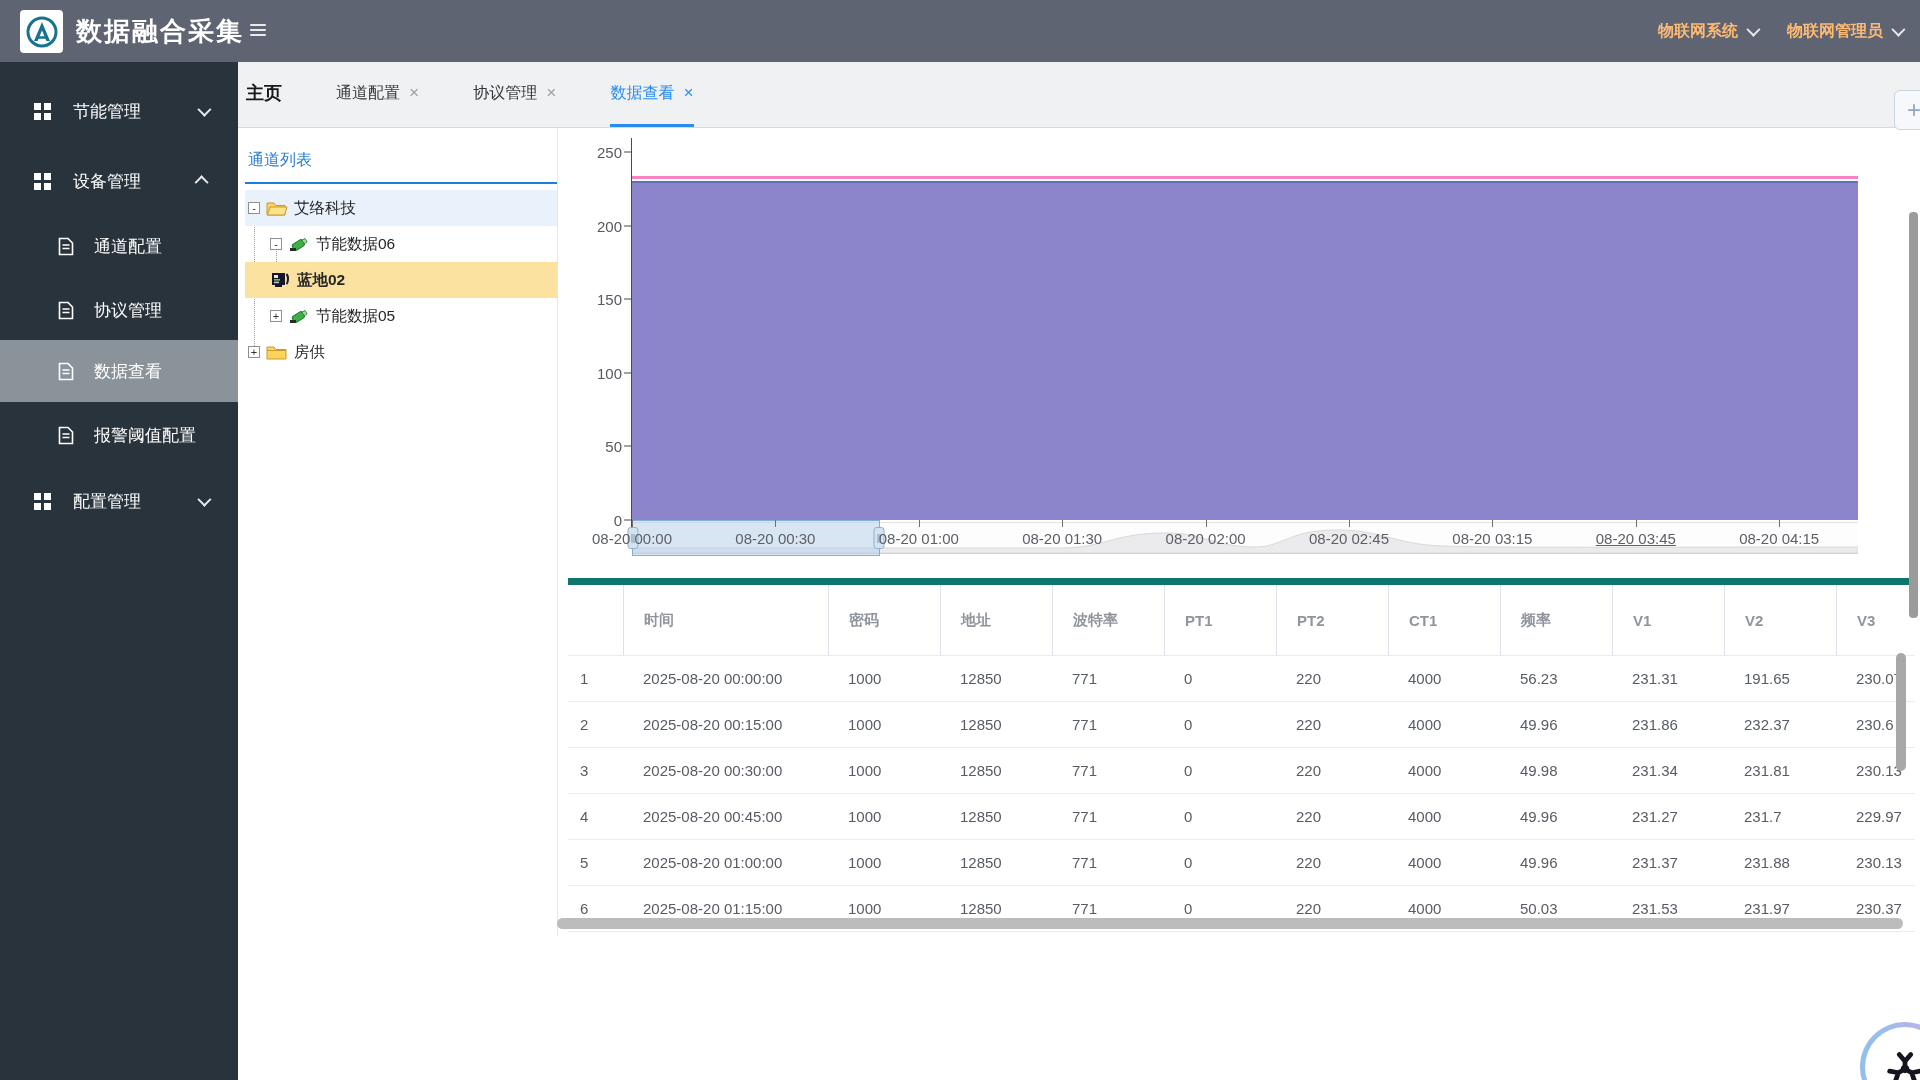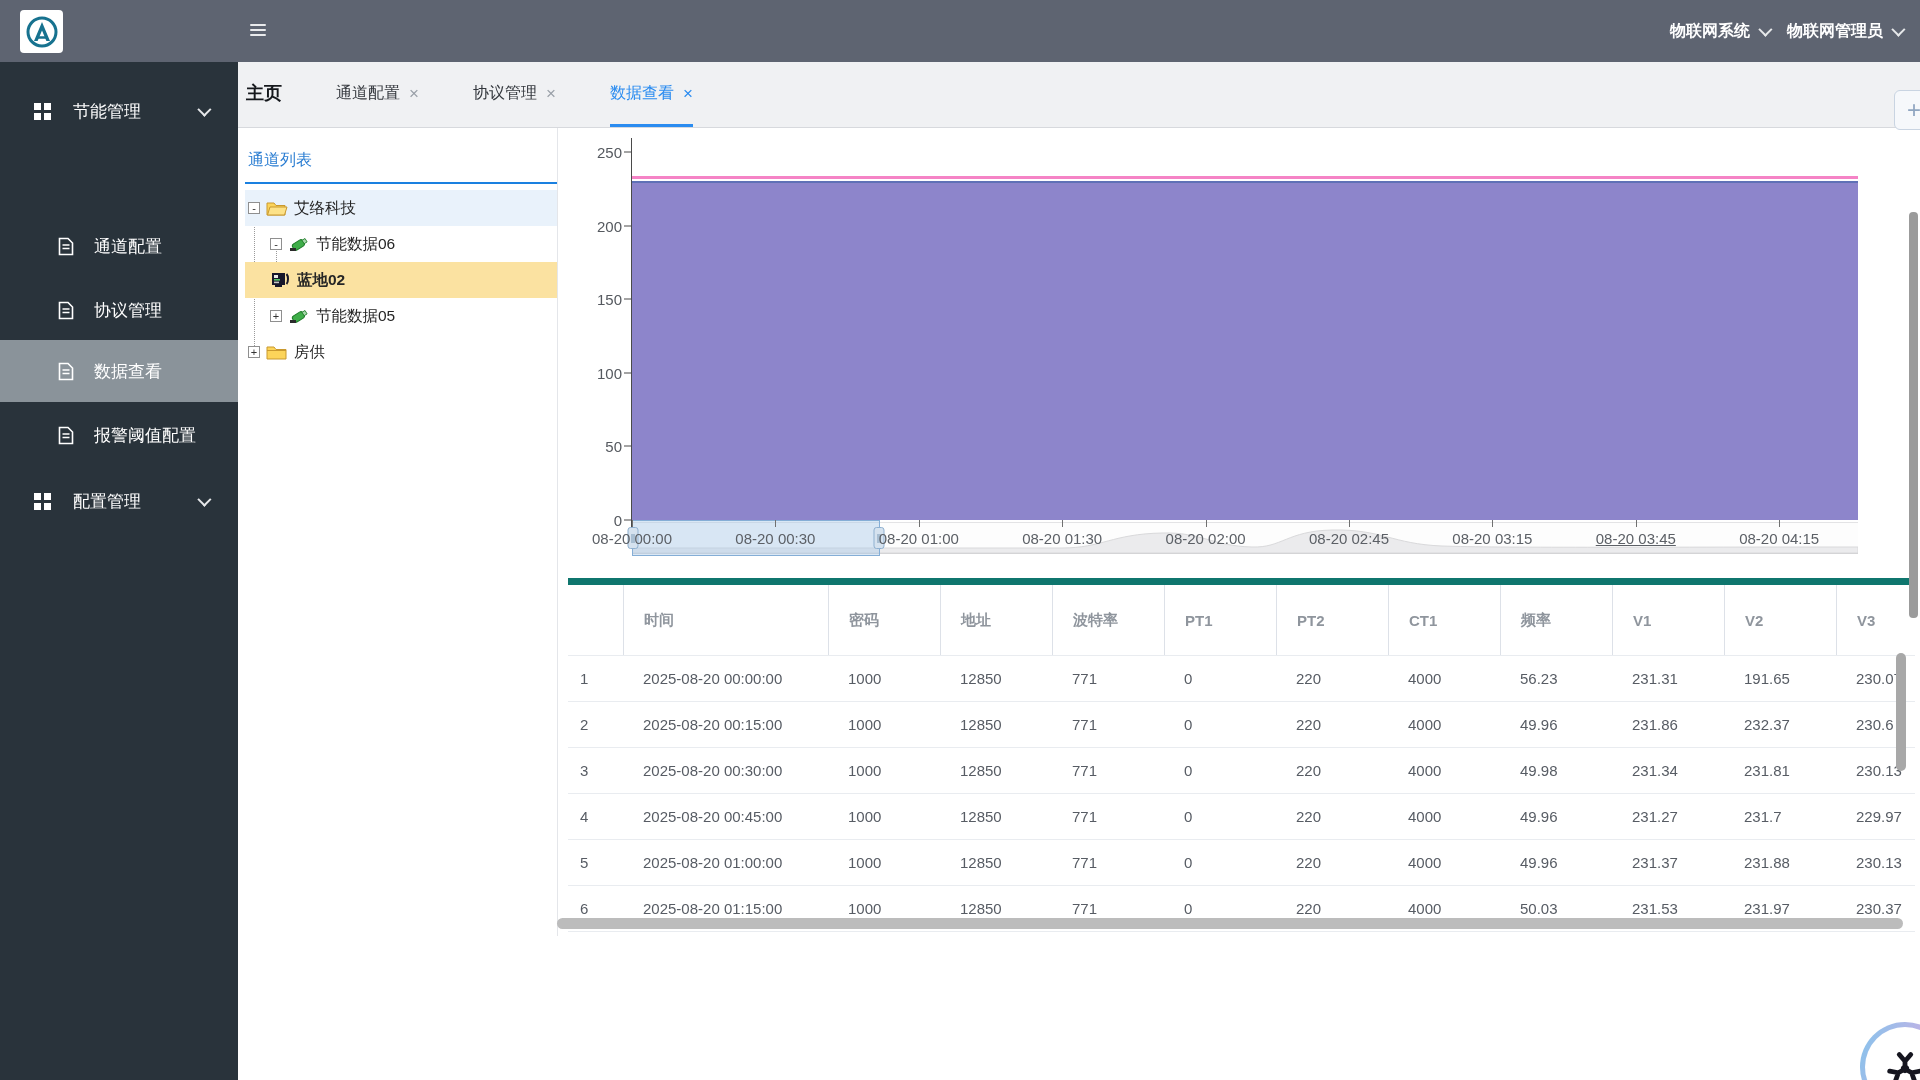--- a/index.html
+++ b/index.html
@@ -5,41 +5,41 @@
   html,body{margin:0;padding:0;width:1920px;height:1080px;overflow:hidden;
     font-family:"Liberation Sans","DejaVu Sans",sans-serif;background:#fff;position:relative;}
   
   .header{position:absolute;left:0;top:0;width:1920px;height:62px;background:#5e6471;z-index:30;}
   .logo-box{position:absolute;left:20px;top:10px;width:43px;height:43px;background:#fff;border-radius:4px;
     display:flex;align-items:center;justify-content:center;}
   .app-title{position:absolute;left:76px;top:0;height:62px;line-height:62px;color:#fff;
     font-size:26px;font-weight:bold;letter-spacing:2px;}
   .hamburger{position:absolute;left:250px;top:24px;width:18px;height:14px;cursor:pointer;}
   .hamburger span{display:block;width:16px;height:2px;background:#e9eaec;margin-bottom:3px;border-radius:1px;}
-  .header-right{position:absolute;right:18px;top:0;height:62px;display:flex;align-items:center;gap:18px;color:#ffffff;font-size:16px;}
+  .header-right{position:absolute;right:18px;top:0;height:62px;display:flex;align-items:center;gap:30px;color:#fdba74;font-size:16px;}
   .hmenu{display:flex;align-items:center;gap:9px;cursor:pointer;font-weight:bold;}
   .chev{display:inline-block;width:8px;height:8px;border-right:2px solid #e6e8ea;border-bottom:2px solid #e6e8ea;}
   .chev.down{transform:rotate(45deg) translateY(-2px);}
   .chev.up{transform:rotate(-135deg) translateY(-2px);}
   
   .sidebar{position:absolute;left:0;top:62px;width:238px;height:1018px;background:#29333b;z-index:20;}
   .side-item{position:absolute;left:0;width:238px;height:56px;display:flex;align-items:center;color:#fff;
     font-size:17px;cursor:pointer;}
   .side-item .ico{flex:0 0 auto;}
   .side-item.lvl0 .ico{margin-left:34px;}
   .side-item.lvl0 .side-label{margin-left:22px;}
   .side-item.lvl1 .ico{margin-left:58px;}
   .side-item.lvl1 .side-label{margin-left:20px;}
   .side-item .chev{position:absolute;right:30px;}
   .side-item.active{background:#8a939a;height:62px;}
   
   .tabbar{position:absolute;left:238px;top:62px;width:1682px;height:66px;background:#f0f1f3;
     border-bottom:1px solid #d7d9dd;display:flex;align-items:stretch;padding-left:8px;box-sizing:border-box;z-index:10;}
   .tab{display:flex;align-items:center;gap:9px;margin-right:54px;font-size:16px;color:#33373d;cursor:pointer;
-    border-bottom:3px solid transparent;box-sizing:border-box;}
+    border-bottom:3px solid transparent;box-sizing:border-box;font-family:Liberation Mono, monospace;}
   .tab.home{font-size:18px;font-weight:bold;color:#15181c;}
   .tab .close{font-size:17px;color:#9aa0a8;line-height:1;}
   .tab.active{color:#2b8cf0;border-bottom-color:#2b8cf0;}
   .tab.active .close{color:#2b8cf0;}
   .add-tab{position:absolute;left:1656px;top:28px;width:38px;height:38px;border:1px solid #c9d4e2;background:#f6f8fb;
     border-radius:6px;color:#8fa5c0;font-size:24px;display:flex;align-items:center;justify-content:center;cursor:pointer;}
   
   .tree{position:absolute;left:245px;top:150px;width:312px;z-index:5;}
   .tree-title{color:#2a7dd2;font-size:16px;padding-left:3px;}
   .tree-underline{height:2px;background:#1a80e0;margin-top:11px;}
@@ -98,20 +98,21 @@
 <body>
 
 <div class="header">
   <div class="logo-box">
     <svg width="36" height="36" viewBox="0 0 36 36">
       <circle cx="18" cy="18" r="14" fill="none" stroke="#17728f" stroke-width="3"></circle>
       <path d="M18 8 L26 27 H22.4 L18 16.5 L13.6 27 H10 Z" fill="#17728f"></path>
       <path d="M12.5 23.5 H23.5" stroke="#17728f" stroke-width="2.5"></path>
     </svg>
   </div>
+  <div class="app-title">数据融合采集</div>
   <div class="hamburger">
       <span></span>
       <span></span>
       <span></span>
     </div>
   <div class="header-right">
     <div class="hmenu">
       <span>物联网系统</span>
       <i class="chev down"></i>
     </div>
@@ -125,20 +126,30 @@
 <div class="sidebar">
   <div class="side-item lvl0" style="top:21px">
     <svg class="ico" width="17" height="17" viewBox="0 0 17 17">
       <rect x="0" y="0" width="7" height="7" fill="#fff"></rect>
         <rect x="10" y="0" width="7" height="7" fill="#fff"></rect>
       <rect x="0" y="10" width="7" height="7" fill="#fff"></rect>
         <rect x="10" y="10" width="7" height="7" fill="#fff"></rect>
     </svg>
     <span class="side-label">节能管理</span>
     <i class="chev down"></i>
+  </div>
+  <div class="side-item lvl0" style="top:91px">
+    <svg class="ico" width="17" height="17" viewBox="0 0 17 17">
+      <rect x="0" y="0" width="7" height="7" fill="#fff"></rect>
+        <rect x="10" y="0" width="7" height="7" fill="#fff"></rect>
+      <rect x="0" y="10" width="7" height="7" fill="#fff"></rect>
+        <rect x="10" y="10" width="7" height="7" fill="#fff"></rect>
+    </svg>
+    <span class="side-label">设备管理</span>
+    <i class="chev up"></i>
   </div>
   <div class="side-item lvl1" style="top:156px">
     <svg class="ico" width="16" height="19" viewBox="0 0 16 19">
       <path d="M1.5 1.5 H10 L14.5 6 V17.5 H1.5 Z" fill="none" stroke="#fff" stroke-width="1.6"></path>
       <path d="M4.5 8 H11.5 M4.5 11.5 H11.5" stroke="#fff" stroke-width="1.4"></path>
     </svg>
     <span class="side-label">通道配置</span>
   </div>
   <div class="side-item lvl1" style="top:220px">
     <svg class="ico" width="16" height="19" viewBox="0 0 16 19">

